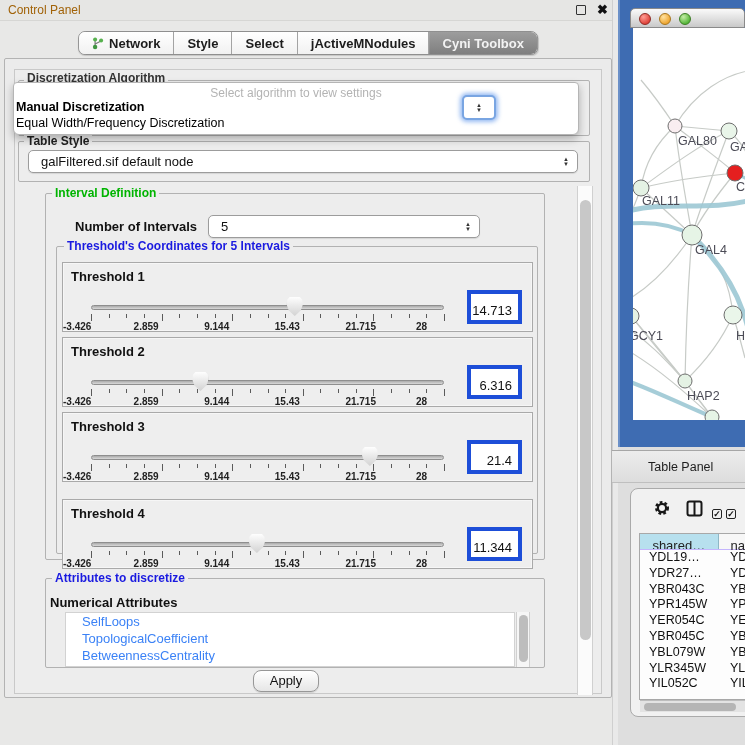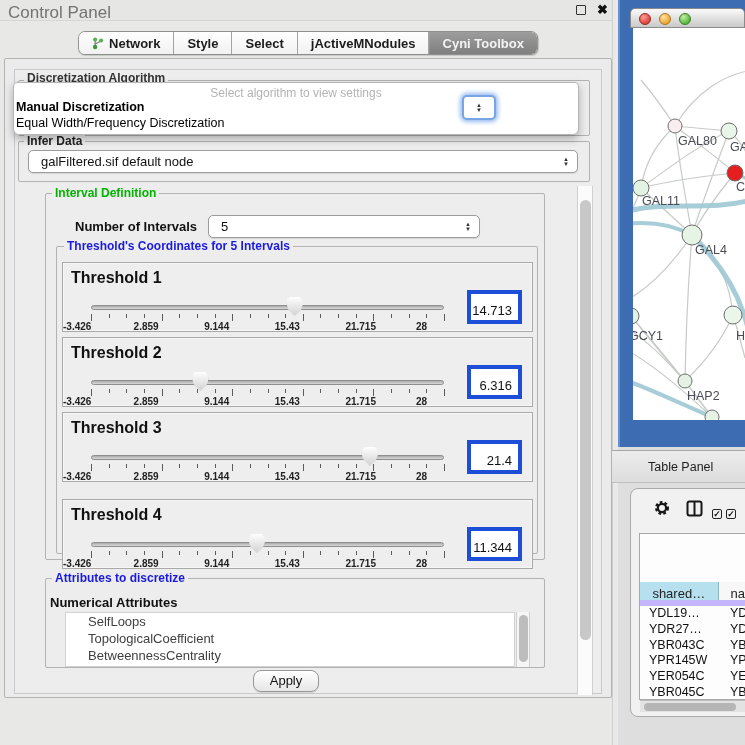--- a/index.html
+++ b/index.html
@@ -3,21 +3,21 @@
 <meta charset="utf-8">
 <style>
   * { margin:0; padding:0; box-sizing:border-box; }
   html,body { width:745px; height:745px; }
   body { font-family:"Liberation Sans", sans-serif; background:#e4e4e4; position:relative; overflow:hidden; }
   .abs { position:absolute; }
 
   
   #left-panel { left:0; top:0; width:616px; height:745px; background:#e8e8e7; }
   #titlebar { left:0; top:0; width:616px; height:21px; background:#e6e6e4; border-bottom:1px solid #d6d6d4; }
-  #titlebar .title { position:absolute; left:8px; top:3px; font-size:17px; color:#737373; }
+  #titlebar .title { position:absolute; left:8px; top:3px; font-size:12px; color:#a16207; }
   #float-ic { position:absolute; right:30px; top:5px; width:10px; height:10px; border:1.6px solid #333; border-radius:1px; }
   #close-ic { position:absolute; right:8px; top:2px; font-size:13px; font-weight:bold; color:#111; }
 
   
   .segbar { display:flex; height:24px; border:1px solid #8f8f8f; border-radius:7px; overflow:hidden; background:#fff; box-shadow:0 1px 1px rgba(0,0,0,.15); }
   .seg { display:flex; align-items:center; gap:5px; padding:0 13px; font-size:13px; font-weight:bold; color:#1c1c1c; background:linear-gradient(#ffffff,#f1f1f1); border-right:1px solid #9a9a9a; white-space:nowrap; }
   .seg:last-child { border-right:none; }
   .seg.sel { background:linear-gradient(#9d9d9d,#7f7f7f); color:#f3f3f3; }
   #top-tabs { top:31px; left:50%; transform:translateX(-50%); }
   #bottom-tabs { top:703px; left:305px; transform:translateX(-50%); }
@@ -36,53 +36,53 @@
   
   #algo-popup { left:13px; top:82px; width:566px; height:53px; background:#fff; border:1px solid #b5b5b5; border-radius:4px 4px 6px 6px; box-shadow:0 4px 9px rgba(0,0,0,.28); z-index:20; }
   #algo-popup .ph { text-align:center; font-size:12px; color:#b3b3b3; padding-top:3px; height:16px; }
   #algo-popup .opt { font-size:12.5px; color:#000; padding-left:2px; line-height:16px; white-space:nowrap; }
   #algo-popup .opt.b { font-weight:bold; }
   #combo-frag { left:462px; top:95px; width:34px; height:25px; background:#fff; border:2px solid #79a5e2; border-radius:5px; box-shadow:0 0 4px 2px rgba(96,150,235,.65); z-index:30; display:flex; align-items:center; justify-content:center; }
   #combo-frag .stepper { margin:0; }
 
   
   .tbox { position:absolute; left:62px; width:471px; height:70px; border:1px solid #a9a9a9; background:#eeeeee; box-shadow:inset 0 0 0 1px #f6f6f6; }
-  .tlabel { position:absolute; left:8px; top:6px; font-size:16px; font-weight:bold; color:#111; }
+  .tlabel { position:absolute; left:8px; top:6px; font-size:13px; font-weight:bold; color:#111; }
   .track { position:absolute; left:28px; top:42px; width:353px; height:5px; border:1px solid #8e8e8e; border-radius:3px; background:linear-gradient(#aaa,#d9d9d9); }
   .handle { position:absolute; top:34px; width:16px; height:19px; background:linear-gradient(#fefefe,#d2d2d2); clip-path:polygon(50% 100%,12% 70%,0% 42%,3% 14%,18% 0%,82% 0%,97% 14%,100% 42%,88% 70%); filter:drop-shadow(0 0 1px #777); }
   .tick { position:absolute; width:1px; background:#5a5a5a; top:51px; }
   .tick.minor { height:4px; }
   .tick.major { height:7px; }
   .ticklab { position:absolute; top:58px; width:56px; margin-left:-28px; text-align:left; font-size:10px; font-weight:bold; color:#222; }
   .tvalue { position:absolute; left:404px; top:27px; width:55px; height:34px; background:#fff; border:4px solid #1d4ed8; font-size:13px; color:#111; text-align:right; padding:9px 6px 0 0; }
 
   
   #attr-list { left:65px; top:612px; width:450px; height:55px; background:#fff; border:1px solid #d2d2d2; overflow:hidden; }
-  #attr-list .item { font-size:13px; color:#404040; padding-left:22px; line-height:17px; white-space:nowrap; }
+  #attr-list .item { font-size:13px; color:#3b82f6; padding-left:16px; line-height:17px; white-space:nowrap; }
   .vscroll { position:absolute; background:#f6f6f6; border-left:1px solid #d0d0d0; border-right:1px solid #d0d0d0; }
   .vthumb { position:absolute; left:2px; background:#bdbdbd; border-radius:6px; }
 
   #apply-btn { left:253px; top:670px; width:66px; height:22px; background:linear-gradient(#ffffff,#e6e6e6); border:1px solid #979797; border-radius:8px; font-size:13px; color:#111; text-align:center; line-height:20px; box-shadow:0 1px 1px rgba(0,0,0,.12); }
 
   
   #right-bg { left:612px; top:0; width:133px; height:745px; background:#dedede; }
   #divider { left:612px; top:0; width:6px; height:745px; background:#e9e9e9; border-left:1px solid #cfcfcf; }
   #net-frame { left:618px; top:0; width:127px; height:447px; background:#3e6cb2; border-left:2px solid #6b90c8; }
   #net-titlebar { left:630px; top:8px; width:115px; height:20px; background:linear-gradient(#fafafa,#c9c9c9); border:1px solid #8a8a8a; border-radius:5px 5px 0 0; }
   .light { position:absolute; top:4px; width:12px; height:12px; border-radius:50%; }
   #net-canvas { left:633px; top:28px; width:112px; height:392px; background:#fff; overflow:hidden; }
   #net-canvas svg { position:absolute; left:0; top:0; }
 
   #tp-strip { left:612px; top:450px; width:133px; height:33px; background:linear-gradient(#ececec,#dddddd); border-top:1px solid #a6a6a6; border-bottom:1px solid #bfbfbf; }
   #tp-strip .t { position:absolute; left:36px; top:9px; font-size:12.5px; color:#1d1d1d; }
   #tp-box { left:630px; top:488px; width:130px; height:229px; background:#f1f1f1; border:1px solid #aaa; border-radius:8px 0 0 8px; }
   .tbicon { position:absolute; top:499px; }
   .chk { display:inline-block; width:10px; height:10px; border:1.6px solid #222; border-radius:2px; font-size:9px; line-height:9px; text-align:center; color:#111; font-weight:bold; }
   #ptable { left:639px; top:533px; width:106px; height:167px; background:#fdfdfd; border:1px solid #a8a8a8; border-right:none; overflow:hidden; }
-  #ptable .hdr { display:flex; height:24px; border-bottom:6px solid #c4b5fd;margin-top:48px; }
+  #ptable .hdr { display:flex; height:16px; border-bottom:1px solid #c4b5fd; }
   #ptable .hc1 { width:86px; background:#b7e0ee; border-right:1px solid #8fb7c6; font-size:13px; color:#222; text-align:center; line-height:23px; overflow:hidden; }
   #ptable .hc2 { flex:1; background:#f7f7f7; font-size:13px; color:#222; padding-left:12px; line-height:23px; }
   #ptable .row { display:flex; height:15.8px; font-size:12.5px; color:#111; }
   #ptable .c1 { width:86px; padding-left:9px; border-right:1px solid transparent; white-space:nowrap; overflow:hidden; }
   #ptable .c2 { flex:1; padding-left:4px; white-space:nowrap; overflow:hidden; }
   #hscroll { left:640px; top:700px; width:105px; height:12px; background:#e3e3e3; border-top:1px solid #bdbdbd; }
   #hthumb { position:absolute; left:4px; top:2px; width:92px; height:8px; background:#b5b5b5; border-radius:4px; }
 </style>
 </head>
 <body>
@@ -134,21 +134,21 @@
       </div>
   </div>
   <div id="combo-frag" class="abs">
     <span class="stepper">
         <span>▲</span>
         <span>▼</span>
       </span>
   </div>
 
   <div class="group abs" style="left:18px; top:141px; width:572px; height:41px;"></div>
-  <div class="group-label abs" style="left:24px; top:135px; color:#222;">Infer Data</div>
+  <div class="group-label abs" style="left:24px; top:135px; color:#222;">Table Style</div>
   <div class="combo abs" style="left:28px; top:150px; width:550px; height:23px;">
     <span class="txt">galFiltered.sif default node</span>
     <span class="stepper">
         <span>▲</span>
         <span>▼</span>
       </span>
   </div>
 
   <div class="group abs" style="left:45px; top:193px; width:500px; height:367px;"></div>
   <div class="group-label abs" style="left: 52px; top: 187px; color: rgb(0, 180, 0);" id="ilabel">Interval Definition</div>

